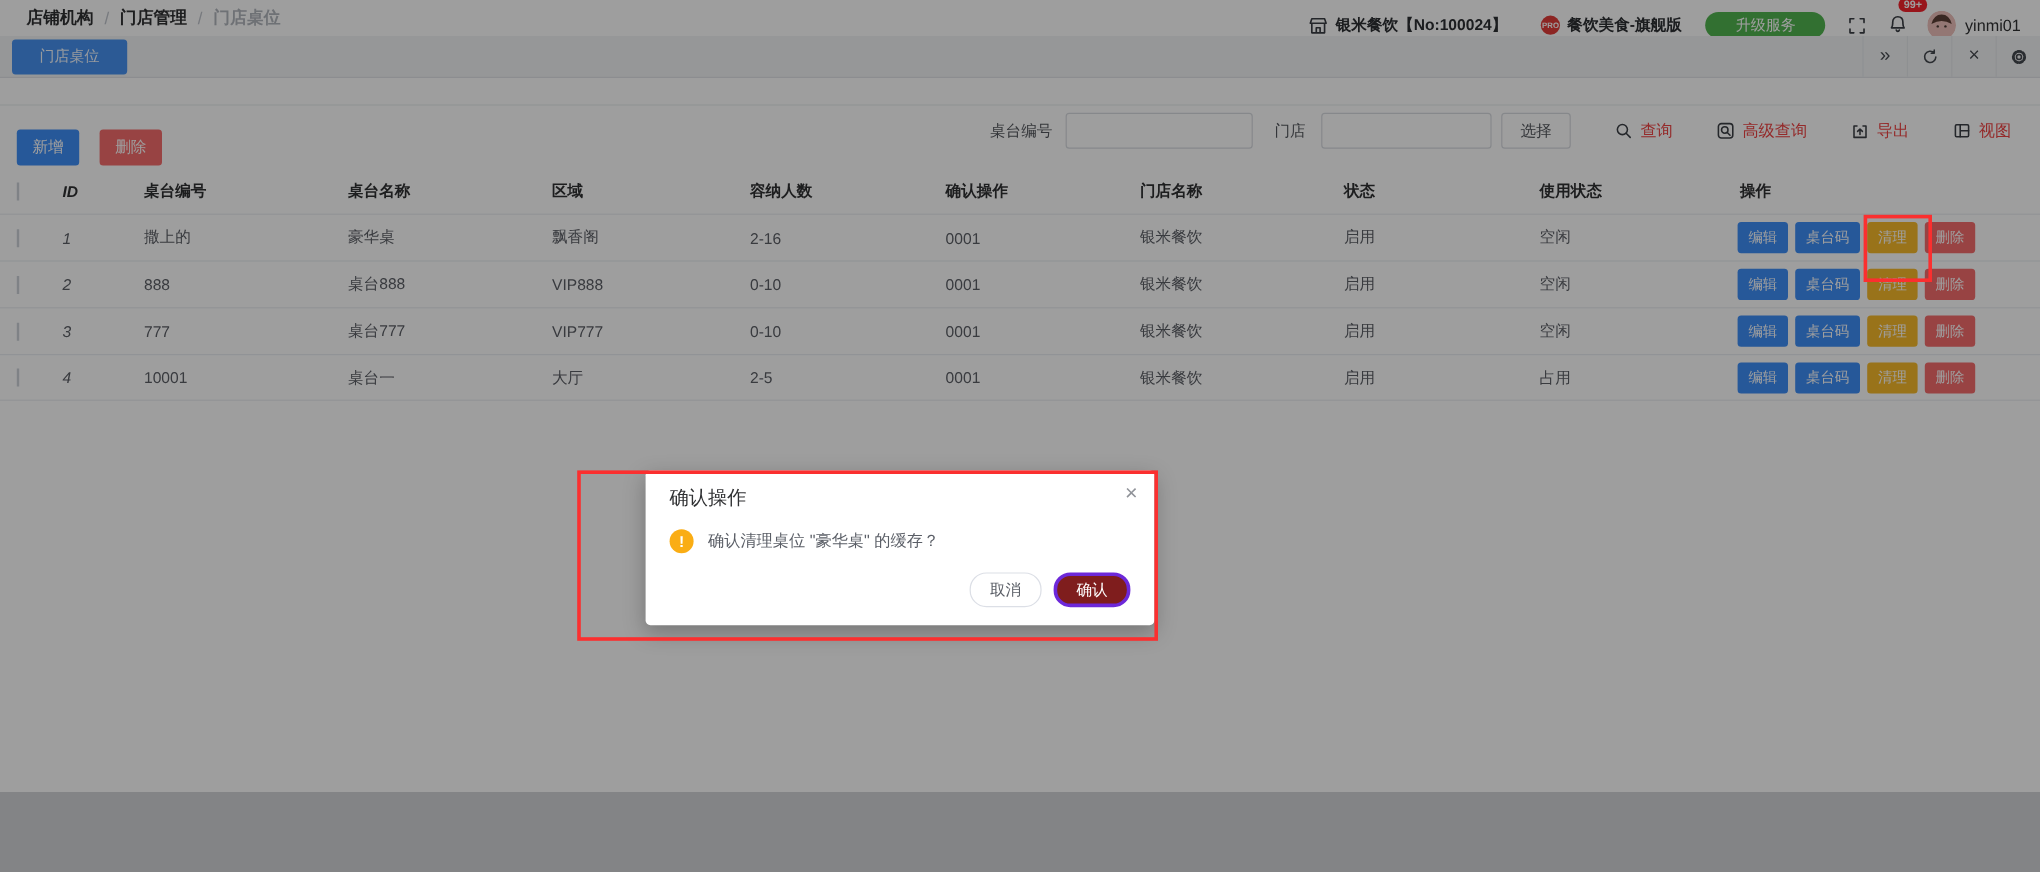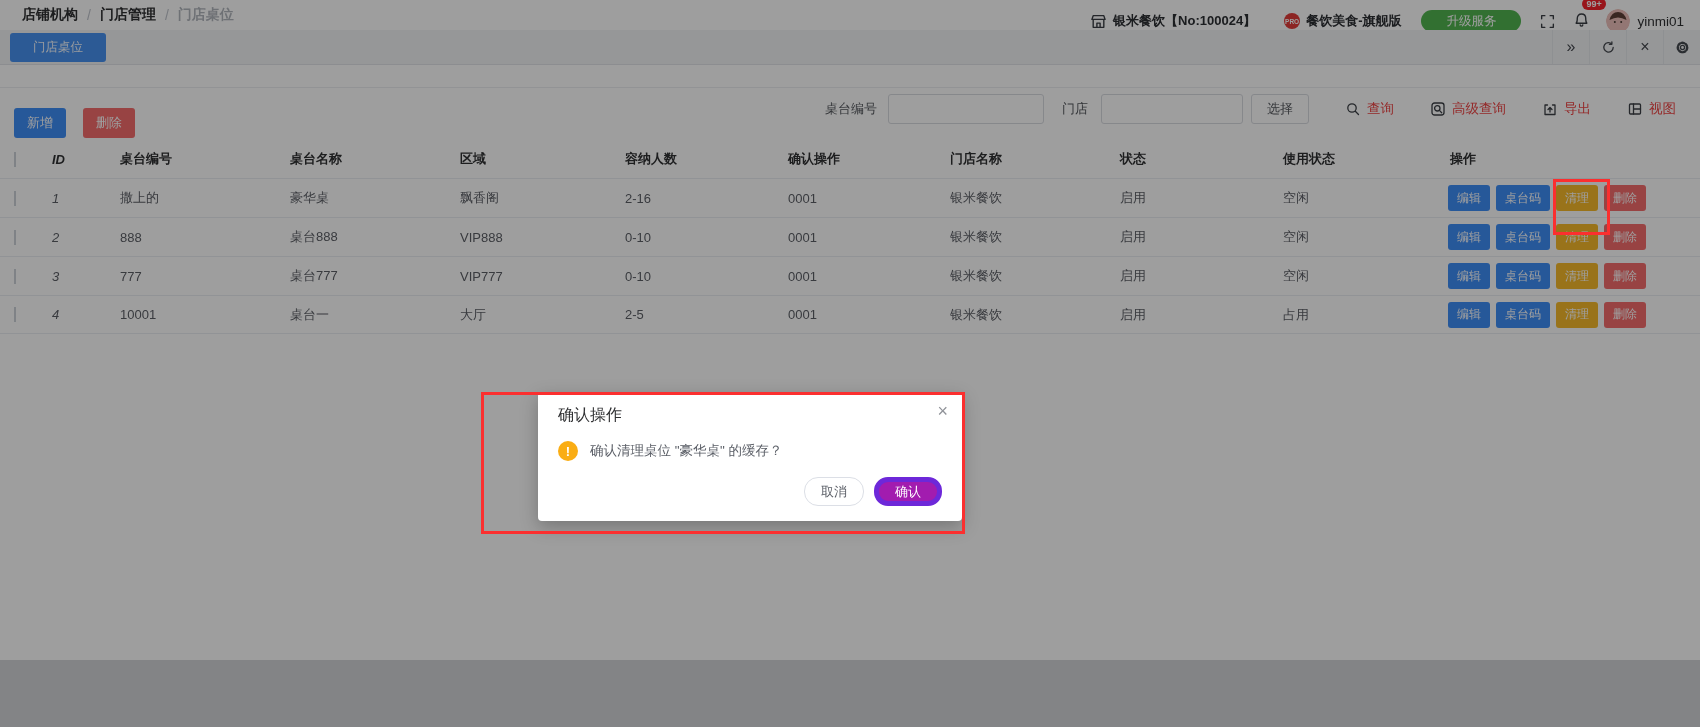--- a/index.html
+++ b/index.html
@@ -89,21 +89,21 @@
            border-radius:4px; box-shadow:0 6px 18px rgba(0,0,0,0.25); z-index:60; padding:13px 20px; }
   .modal-title { font-size:16px; color:#303133; }
   .modal-close { position:absolute; top:10px; right:14px; font-size:18px; color:#909399; cursor:pointer; line-height:1; }
   .modal-body { display:flex; align-items:center; margin-top:15px; }
   .warn-icon { width:20px; height:20px; border-radius:50%; background:#faad14; color:#fff; font-size:13px;
                font-weight:bold; display:flex; align-items:center; justify-content:center; flex:none; }
   .modal-msg { margin-left:12px; font-size:13.5px; color:#5a5e66; }
   .modal-footer { position:absolute; right:20px; bottom:15px; display:flex; gap:10px; }
   .m-btn { height:29px; padding:0 16px; border-radius:14px; font-size:13px; cursor:pointer; font-family:inherit; }
   .m-cancel { background:#fff; border:1px solid #dcdfe6; color:#5a5e66; }
-  .m-confirm { background:#a21caf; border:5px solid #6d28d9; color:#fff; }
+  .m-confirm { background:#7f1d1d; border:3px solid #6d28d9; color:#fff; }
 
   
   .annot { position:absolute; border:3px solid #fb2f2f; z-index:70; pointer-events:none; }
   .annot-clean { left:1553px; top:179px; width:57px; height:56px; }
   .annot-modal { left:481px; top:392px; width:484px; height:142px; }
 </style>
 </head>
 <body>
 
 <div class="page">

